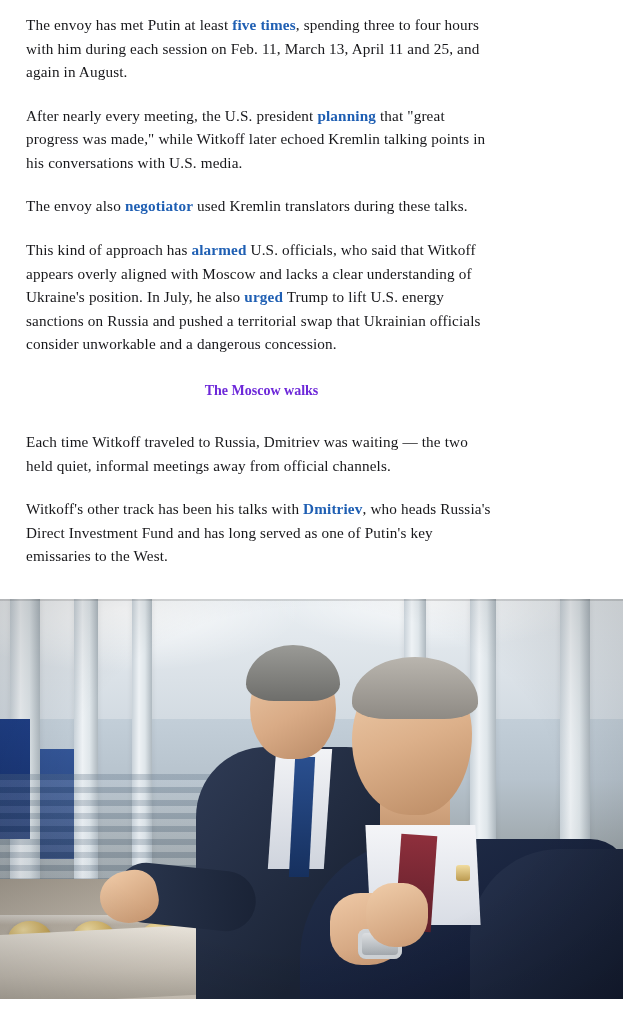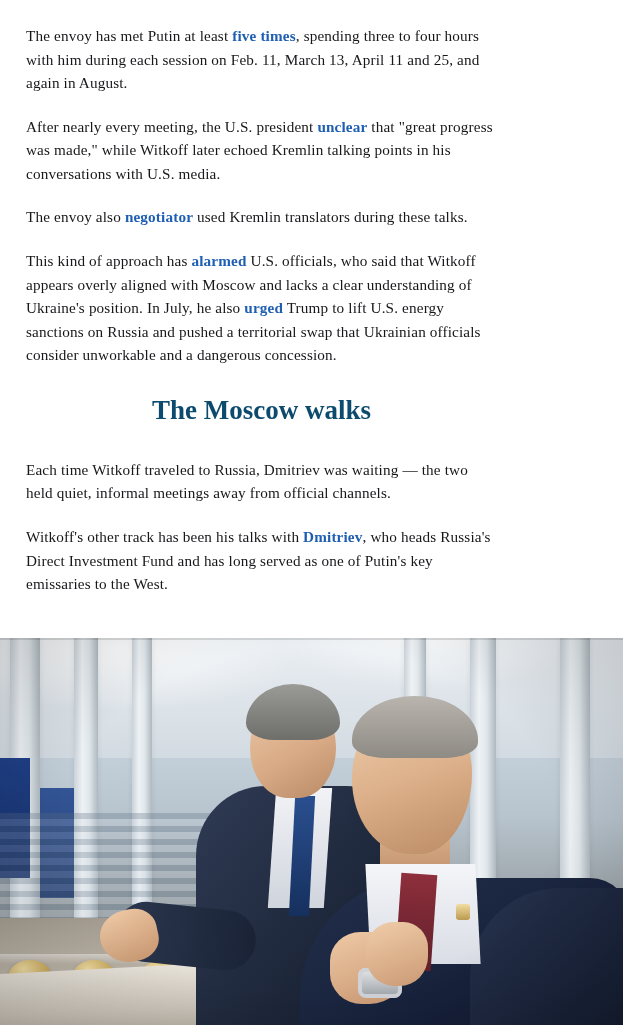--- a/index.html
+++ b/index.html
@@ -8,46 +8,46 @@
     background: #ffffff;
   }
   body {
     width: 623px;
     height: 1025px;
     overflow: hidden;
     font-family: "Liberation Serif", "DejaVu Serif", serif;
     color: #1a1a1a;
   }
   .article {
-    padding: 16px 26px;
+    padding: 5px 26px;
     box-sizing: border-box;
     width: 523px;
   }
   .para {
     font-size: 15.2px;
     line-height: 1.55;
     margin: 0 0 20px 0;
     color: #17171a;
     letter-spacing: 0.01em;
   }
   .para:first-child {
     padding-top: 8px;
   }
   a.link {
     color: #1f5fb3;
     font-weight: bold;
     text-decoration: none;
   }
   h2.section-heading {
-    font-size: 27px;
+    font-size: 14px;
     line-height: 1.3;
     text-align: center;
     font-weight: bold;
     margin: 26px 0 22px 0;
-    color: #0c4a6e;
+    color: #6d28d9;
   }
   .photo-wrap {
     width: 623px;
     height: 400px;
     margin-top: 6px;
     position: relative;
     overflow: hidden;
   }
   
   .photo {
@@ -278,21 +278,21 @@
     position: absolute; left: 0; top: 0; width: 623px; height: 2px;
     background: rgba(0,0,0,0.12);
   }
 </style>
 </head>
 <body>
 
 <div class="article">
   <div id="paras-before">
       <p class="para">The envoy has met Putin at least <a class="link" href="#">five times</a>, spending three to four hours with him during each session on Feb. 11, March 13, April 11 and 25, and again in August.</p>
-      <p class="para">After nearly every meeting, the U.S. president <a class="link" href="#">unclear</a> that "great progress was made," while Witkoff later echoed Kremlin talking points in his conversations with U.S. media.</p>
+      <p class="para">After nearly every meeting, the U.S. president <a class="link" href="#">planning</a> that "great progress was made," while Witkoff later echoed Kremlin talking points in his conversations with U.S. media.</p>
       <p class="para">The envoy also <a class="link" href="#">negotiator</a> used Kremlin translators during these talks.</p>
       <p class="para">This kind of approach has <a class="link" href="#">alarmed</a> U.S. officials, who said that Witkoff appears overly aligned with Moscow and lacks a clear understanding of Ukraine's position. In July, he also <a class="link" href="#">urged</a> Trump to lift U.S. energy sanctions on Russia and pushed a territorial swap that Ukrainian officials consider unworkable and a dangerous concession.</p>
     </div>
 
   <h2 class="section-heading">The Moscow walks</h2>
 
   <div id="paras-after">
       <p class="para">Each time Witkoff traveled to Russia, Dmitriev was waiting — the two held quiet, informal meetings away from official channels.</p>
       <p class="para">Witkoff's other track has been his talks with <a class="link" href="#">Dmitriev</a>, who heads Russia's Direct Investment Fund and has long served as one of Putin's key emissaries to the West.</p>
     </div>

